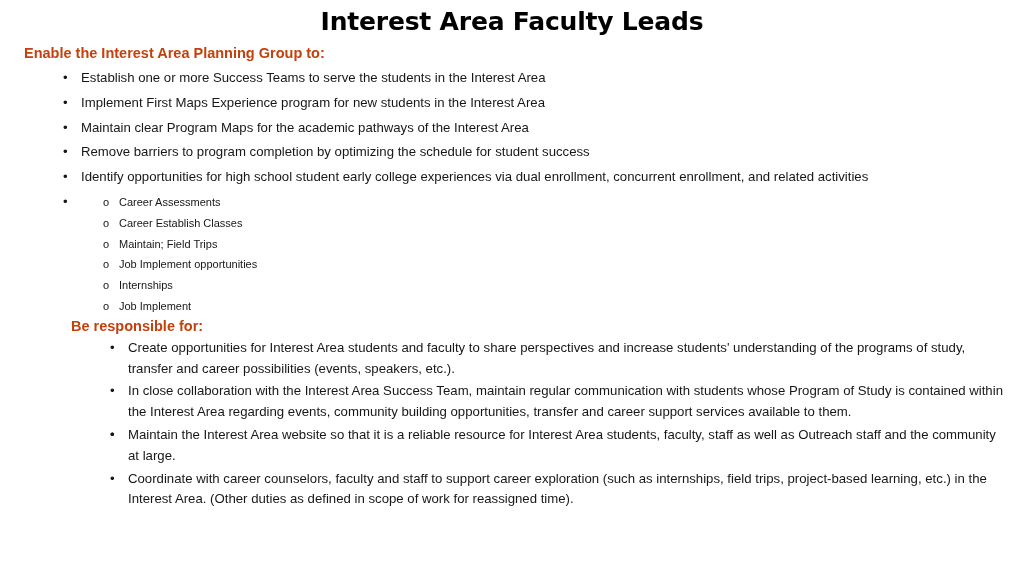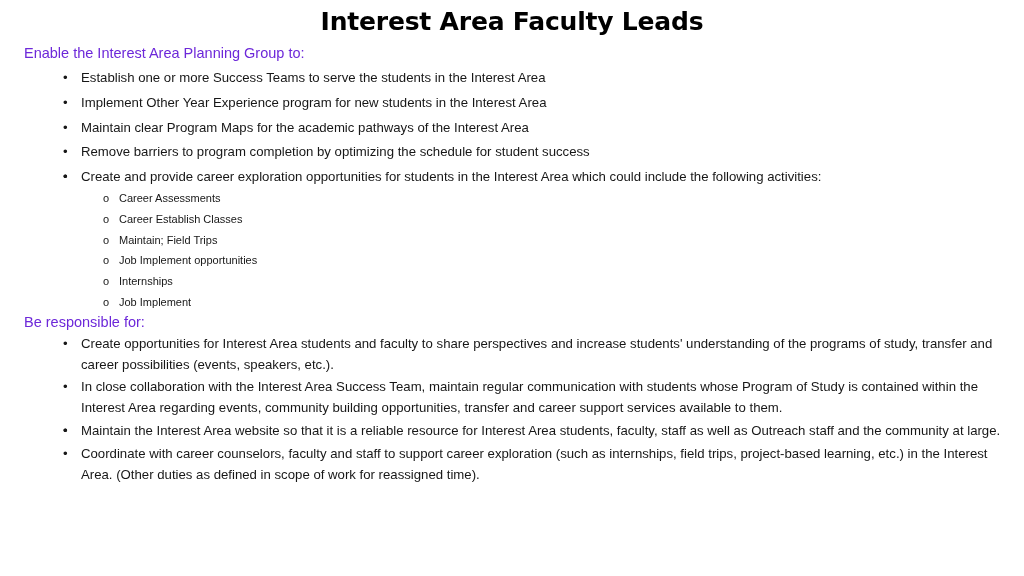--- a/index.html
+++ b/index.html
@@ -43,32 +43,33 @@
     position: absolute;
     top: 44px;
     left: 24px;
     width: 984px;
   }
 
   
   .section-heading {
     font-size: 14.5px;
     line-height: 19px;
-    font-weight: normal;
-    color: #6d28d9;
+    font-weight: bold;
+    color: #c2410c;
     margin: 0;
     padding: 0;
   }
 
   .section {
     margin: 0;
     padding: 0;
   }
   .section + .section {
     margin-top: 0;
+    margin-left: 47px;
   }
 
   
   ul.bullets {
     list-style: none;
     margin: 0;
     padding: 0;
   }
 
   li.bullet {
@@ -141,40 +142,40 @@
 
       <ul class="bullets">
 
         <li class="bullet">
           <span class="marker">•</span>
           <span>Establish one or more Success Teams to serve the students in the Interest Area</span>
         </li>
 
         <li class="bullet">
           <span class="marker">•</span>
-          <span>Implement Other Year Experience program for new students in the Interest Area</span>
+          <span>Implement First Maps Experience program for new students in the Interest Area</span>
         </li>
 
         <li class="bullet">
           <span class="marker">•</span>
           <span>Maintain clear Program Maps for the academic pathways of the Interest Area</span>
         </li>
 
         <li class="bullet">
           <span class="marker">•</span>
           <span>Remove barriers to program completion by optimizing the schedule for student success</span>
         </li>
 
         <li class="bullet">
           <span class="marker">•</span>
-        </li>
-
-        <li class="bullet">
-          <span class="marker">•</span>
-          <span>Create and provide career exploration opportunities for students in the Interest Area which could include the following activities:</span>
+          <span>Identify opportunities for high school student early college experiences via dual enrollment, concurrent enrollment, and related activities</span>
+        </li>
+
+        <li class="bullet">
+          <span class="marker">•</span>
         </li>
       </ul>
 
       <ul class="subbullets">
 
         <li class="subbullet">
           <span class="marker">o</span>
           <span>Career Assessments</span>
         </li>
 

